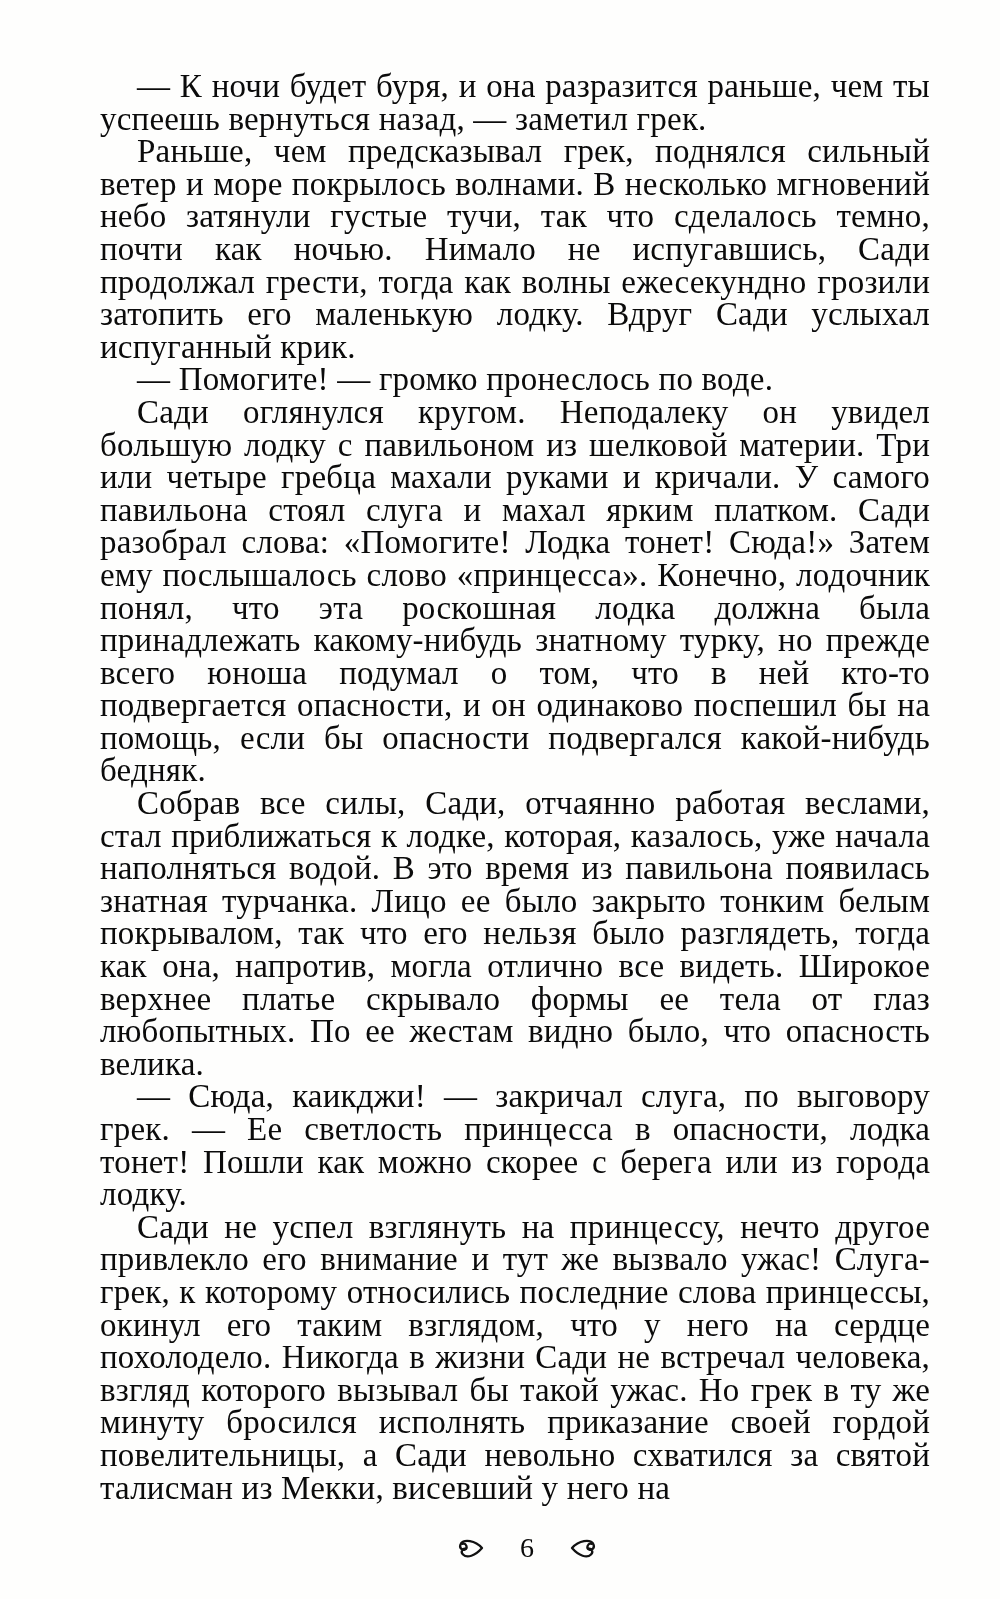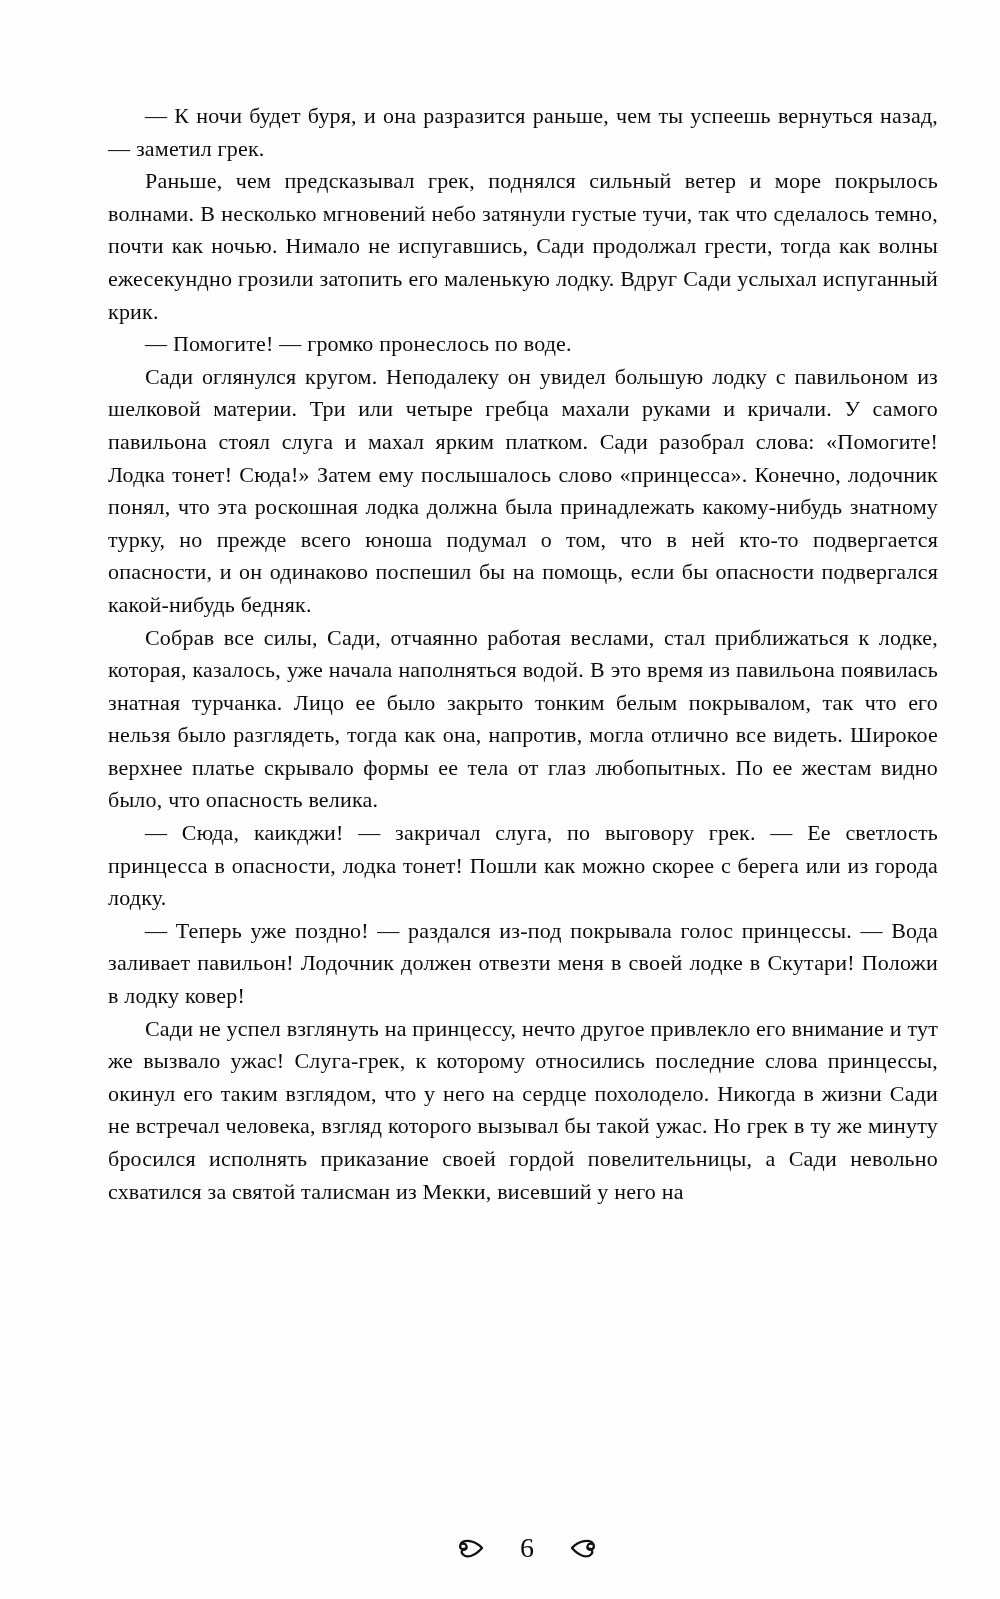--- a/index.html
+++ b/index.html
@@ -12,28 +12,27 @@
     width: 1000px;
     height: 1599px;
     margin: 0 auto;
     background: #fefefd;
     color: #0b0b0b;
     font-family: "Liberation Serif", "DejaVu Serif", serif;
     overflow: hidden;
   }
   .text-block {
     position: absolute;
-    left: 108px;
+    left: 100px;
     top: 70px;
     width: 830px;
-    font-size: 22px;
+    font-size: 33px;
     line-height: 32.6px;
     letter-spacing: 0.2px;
     text-align: justify;
-    margin-top: 30px;
   }
   .text-block p {
     margin: 0;
     padding: 0;
     text-indent: 37px;
     hyphens: none;
   }
   .page-footer {
     position: absolute;
     left: 112px;
@@ -65,21 +64,20 @@
 
 <div class="page">
 
   <div class="text-block">
     <p>— К ночи будет буря, и она разразится раньше, чем ты успеешь вернуться назад, — заметил грек.</p>
     <p>Раньше, чем предсказывал грек, поднялся сильный ветер и море покрылось волнами. В несколько мгновений небо затянули густые тучи, так что сделалось темно, почти как ночью. Нимало не испугавшись, Сади продолжал грести, тогда как волны ежесекундно грозили затопить его маленькую лодку. Вдруг Сади услыхал испуганный крик.</p>
     <p>— Помогите! — громко пронеслось по воде.</p>
     <p>Сади оглянулся кругом. Неподалеку он увидел большую лодку с павильоном из шелковой материи. Три или четыре гребца махали руками и кричали. У самого павильона стоял слуга и махал ярким платком. Сади разобрал слова: «Помогите! Лодка тонет! Сюда!» Затем ему послышалось слово «принцесса». Конечно, лодочник понял, что эта роскошная лодка должна была принадлежать какому-нибудь знатному турку, но прежде всего юноша подумал о том, что в ней кто-то подвергается опасности, и он одинаково поспешил бы на помощь, если бы опасности подвергался какой-нибудь бедняк.</p>
     <p>Собрав все силы, Сади, отчаянно работая веслами, стал приближаться к лодке, которая, казалось, уже начала наполняться водой. В это время из павильона появилась знатная турчанка. Лицо ее было закрыто тонким белым покрывалом, так что его нельзя было разглядеть, тогда как она, напротив, могла отлично все видеть. Широкое верхнее платье скрывало формы ее тела от глаз любопытных. По ее жестам видно было, что опасность велика.</p>
     <p>— Сюда, каикджи! — закричал слуга, по выговору грек. — Ее светлость принцесса в опасности, лодка тонет! Пошли как можно скорее с берега или из города лодку.</p>
-    <p>— Теперь уже поздно! — раздался из-под покрывала голос принцессы. — Вода заливает павильон! Лодочник должен отвезти меня в своей лодке в Скутари! Положи в лодку ковер!</p>
     <p>Сади не успел взглянуть на принцессу, нечто другое привлекло его внимание и тут же вызвало ужас! Слуга-грек, к которому относились последние слова принцессы, окинул его таким взглядом, что у него на сердце похолодело. Никогда в жизни Сади не встречал человека, взгляд которого вызывал бы такой ужас. Но грек в ту же минуту бросился исполнять приказание своей гордой повелительницы, а Сади невольно схватился за святой талисман из Мекки, висевший у него на</p>
   </div>
 
   <div class="page-footer">
     <span class="orn">
       <svg width="27" height="21" viewBox="0 0 27 21" aria-hidden="true">
         <path d="M25,10 C18,2 7,1 4,5.5 C1.5,9.5 5,13 8,11.5 C11,10 9.5,5 5.5,5.8
                  M25,10 C18,18 10,20.5 6,16.5 C3.2,13.6 5.5,9.8 9,10.8" fill="none" stroke="#111" stroke-width="2.3" stroke-linecap="round"></path>
       </svg>
     </span>

